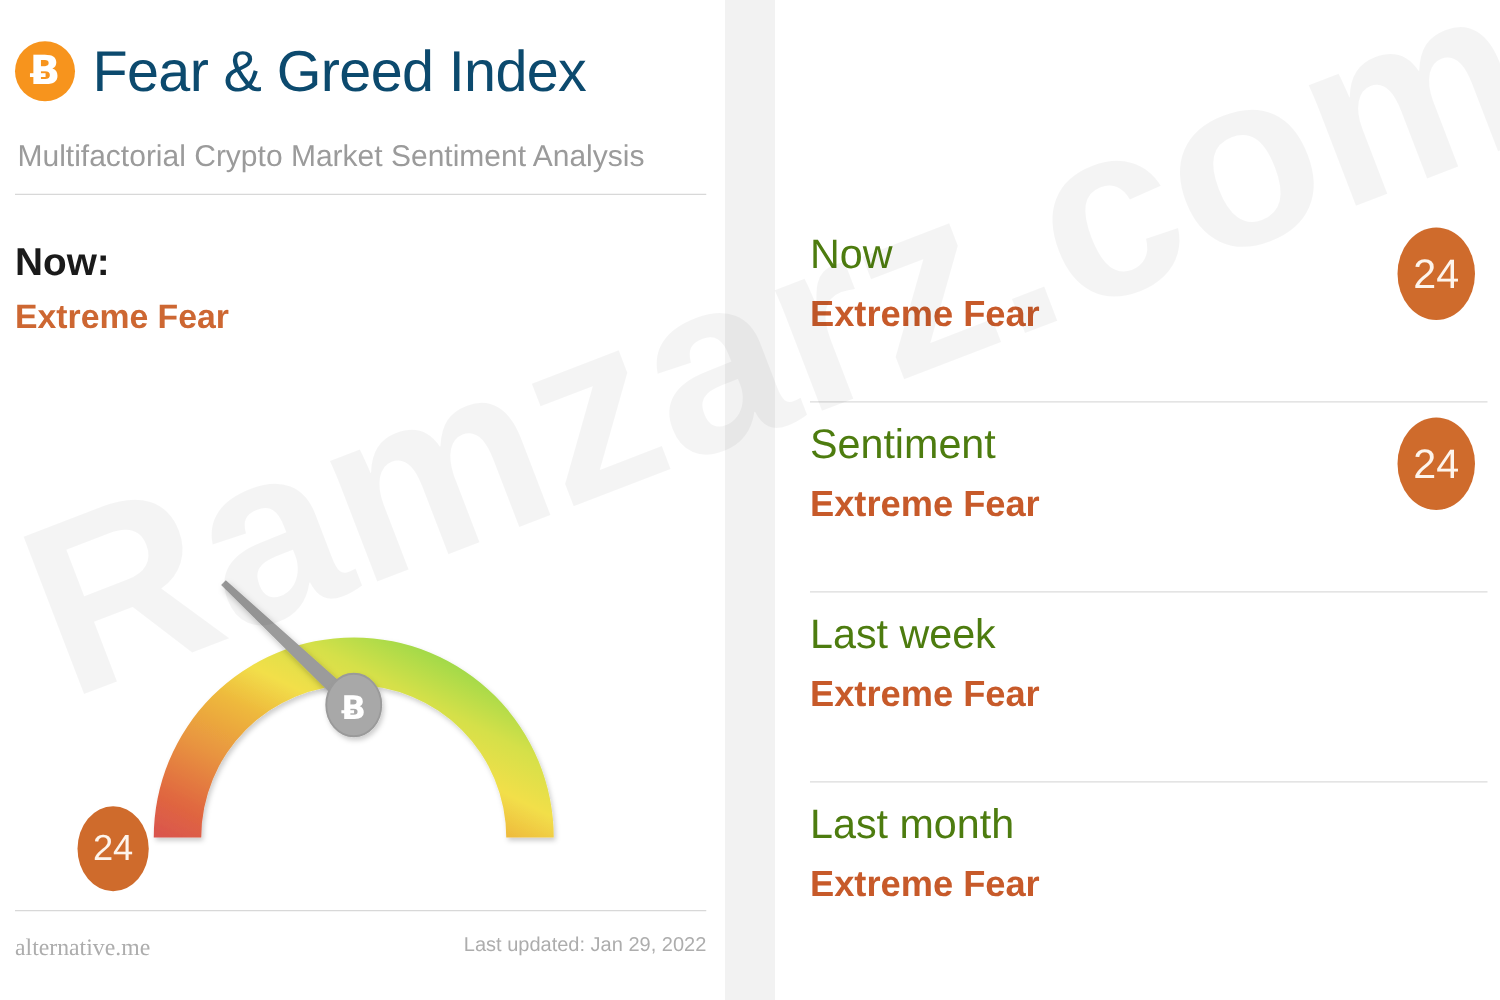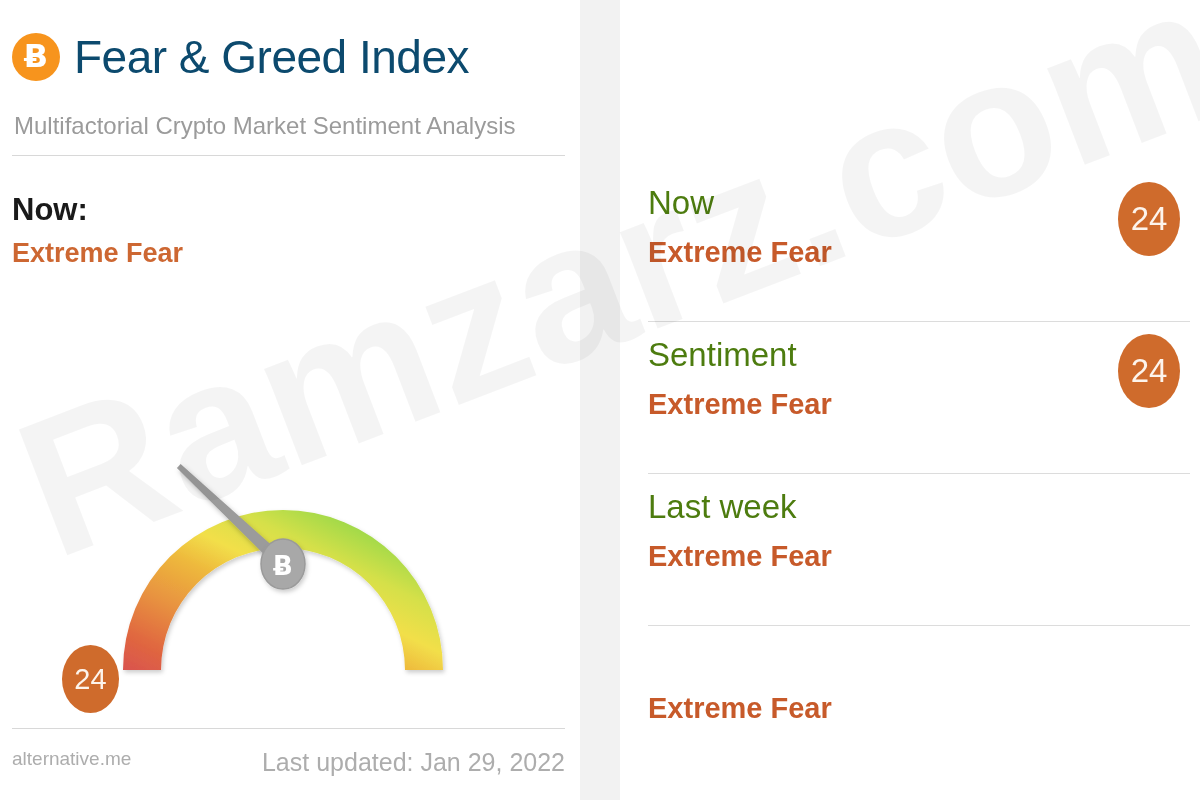--- a/index.html
+++ b/index.html
@@ -156,26 +156,27 @@
     width: 553px;
     height: 1px;
     background: #d8d8d8;
   }
   #footer-source {
     position: absolute;
     left: 12px;
     top: 748px;
     font-size: 19px;
     color: #adadad;
+    font-family: Liberation Serif, serif;
   }
   #footer-updated {
     position: absolute;
     right: 15px;
     top: 748px;
-    font-size: 25px;
+    font-size: 16px;
     color: #adadad;
     white-space: nowrap;
   }
 
   
   #hist-title {
     position: absolute;
     left: 28px;
     top: 44px;
     font-size: 41px;
@@ -308,20 +309,21 @@
         <div class="hist-class">Extreme Fear</div>
         <div class="hist-badge">24</div>
       </div>
 
       <div class="hist-row">
         <div class="hist-period">Last week</div>
         <div class="hist-class">Extreme Fear</div>
       </div>
 
       <div class="hist-row">
+        <div class="hist-period">Last month</div>
         <div class="hist-class">Extreme Fear</div>
       </div>
 
     </div>
   </div>
 
   <svg id="watermark" viewBox="0 0 1200 800">
     <text class="wm-text" x="55" y="560" transform="rotate(-21 55 560)">Ramzarz.com</text>
   </svg>
 

